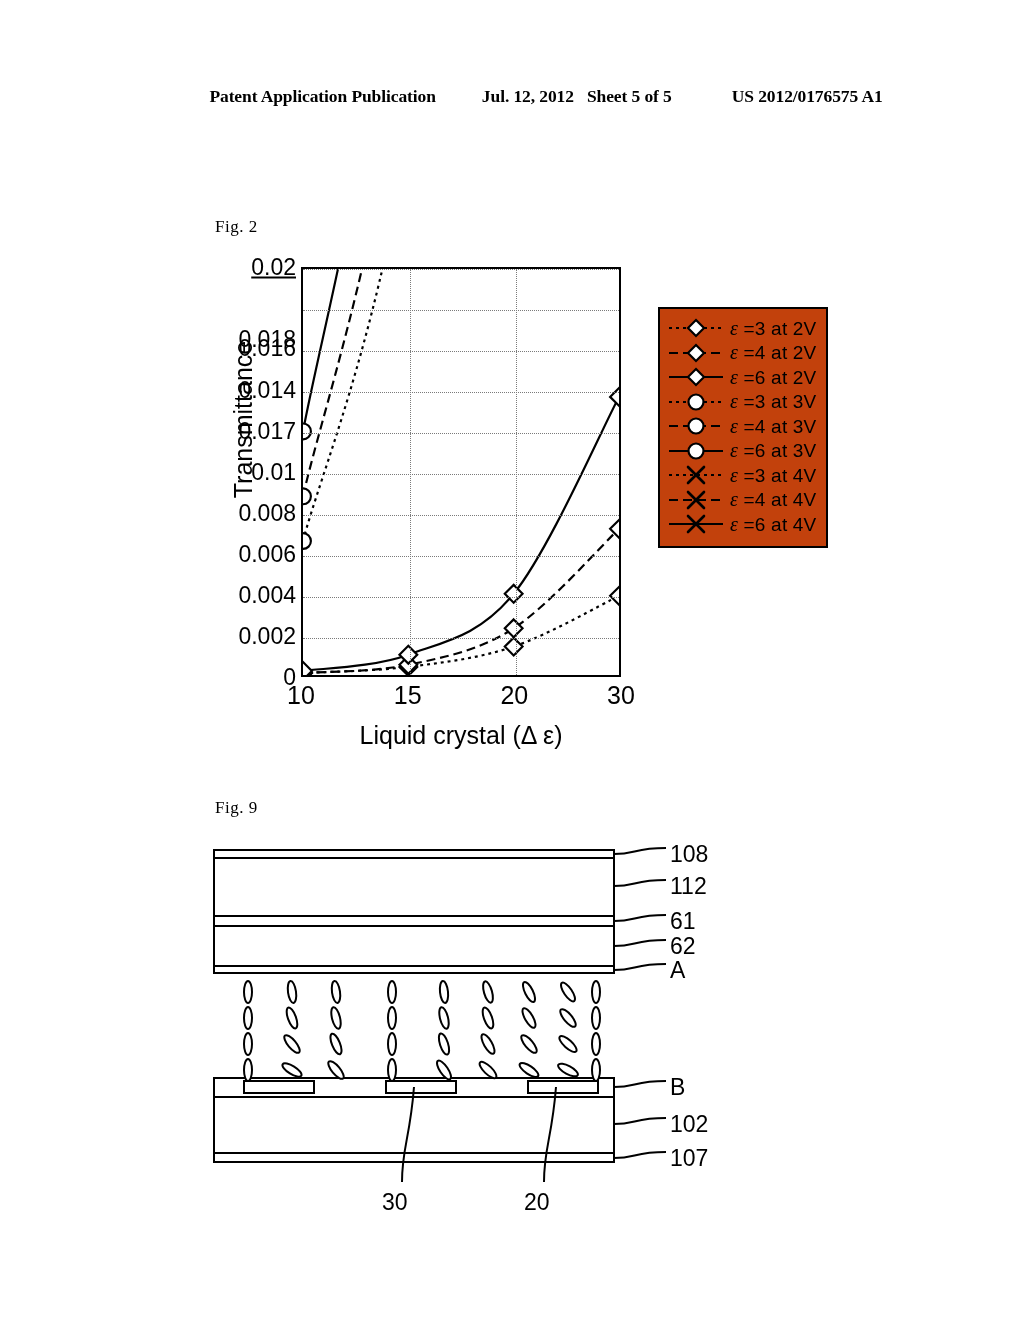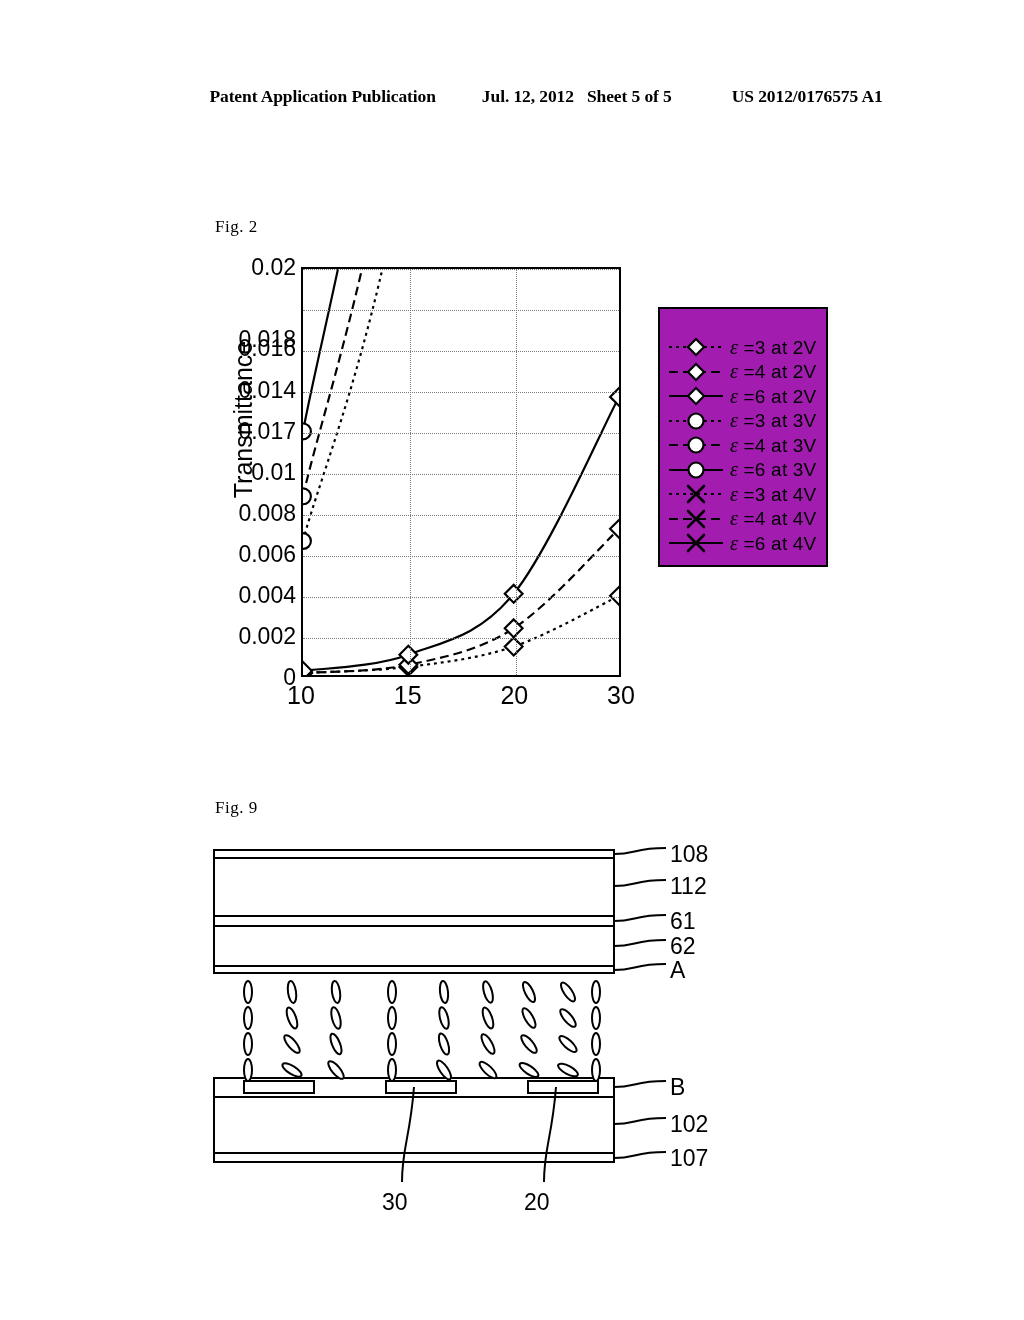--- a/index.html
+++ b/index.html
@@ -131,22 +131,22 @@
     font-size: 25px;
     white-space: nowrap;
   }
 
   
   #chart-legend {
     position: absolute;
     left: 462px;
     top: 52px;
     border: 2px solid #000;
-    background: #a21caf;
-    padding: 26px 10px 9px 8px;
+    background: #c2410c;
+    padding: 7px 10px 9px 8px;
     box-sizing: border-box;
   }
   .legend-row {
     display: flex;
     align-items: center;
     height: 24.5px;
     white-space: nowrap;
   }
   .legend-sym {
     width: 56px;
@@ -195,21 +195,21 @@
       <div class="ytick" style="top: 410px;">0</div>
       <div class="ytick" style="top: 369px;">0.002</div>
       <div class="ytick" style="top: 328px;">0.004</div>
       <div class="ytick" style="top: 287px;">0.006</div>
       <div class="ytick" style="top: 246px;">0.008</div>
       <div class="ytick" style="top: 205px;">0.01</div>
       <div class="ytick" style="top: 164px;">0.017</div>
       <div class="ytick" style="top: 123px;">0.014</div>
       <div class="ytick" style="top: 81px;">0.016</div>
       <div class="ytick" style="top: 41px; margin-top: 31px;">0.018</div>
-      <div class="ytick" style="top: 0px;">0.02</div>
+      <div class="ytick" style="top: 0px; text-decoration: underline;">0.02</div>
     </div>
 
   <div id="y-axis-title">Transmittance</div>
 
   <div id="chart-plot">
     <svg id="chart-svg" viewBox="0 0 320 410" preserveAspectRatio="none">
         <path d="M 0 407.95 C 17.777777777777775 406.925, 71.11111111111111 406.2416666666667, 106.66666666666666 401.8 C 142.2222222222222 397.35833333333335, 177.77777777777777 393.2583333333333, 213.33333333333331 381.3 C 248.88888888888886 369.3416666666667, 302.22222222222223 338.5916666666667, 320 330.05" fill="none" stroke="#000" stroke-width="2.2" stroke-dasharray="3,4"></path>
         <g>
           <polygon points="0,398.95 9,407.95 0,416.95 -9,407.95" fill="#fff" stroke="#000" stroke-width="2.2"></polygon>
         </g>
@@ -278,20 +278,21 @@
       <div class="gridline-v" style="left: 213.333px;"></div>
     </div>
 
   <div id="xticks-row">
       <div class="xtick" style="left: 0px;">10</div>
       <div class="xtick" style="left: 106.667px;">15</div>
       <div class="xtick" style="left: 213.333px;">20</div>
       <div class="xtick" style="left: 320px;">30</div>
     </div>
 
+  <div id="x-axis-title">Liquid crystal (Δ ε)</div>
 
   <div id="chart-legend">
       <div class="legend-row">
         <span class="legend-sym">
           <svg width="56" height="22" viewBox="0 0 56 22">
        <line x1="1" y1="11" x2="55" y2="11" stroke="#000" stroke-width="2.2" stroke-dasharray="3,4"></line>
        <polygon points="28,3 36,11 28,19 20,11" fill="#fff" stroke="#000" stroke-width="2.2"></polygon>
      </svg>
         </span>
         <span class="legend-text"><span class="eps">ε</span> =3 at 2V</span>

